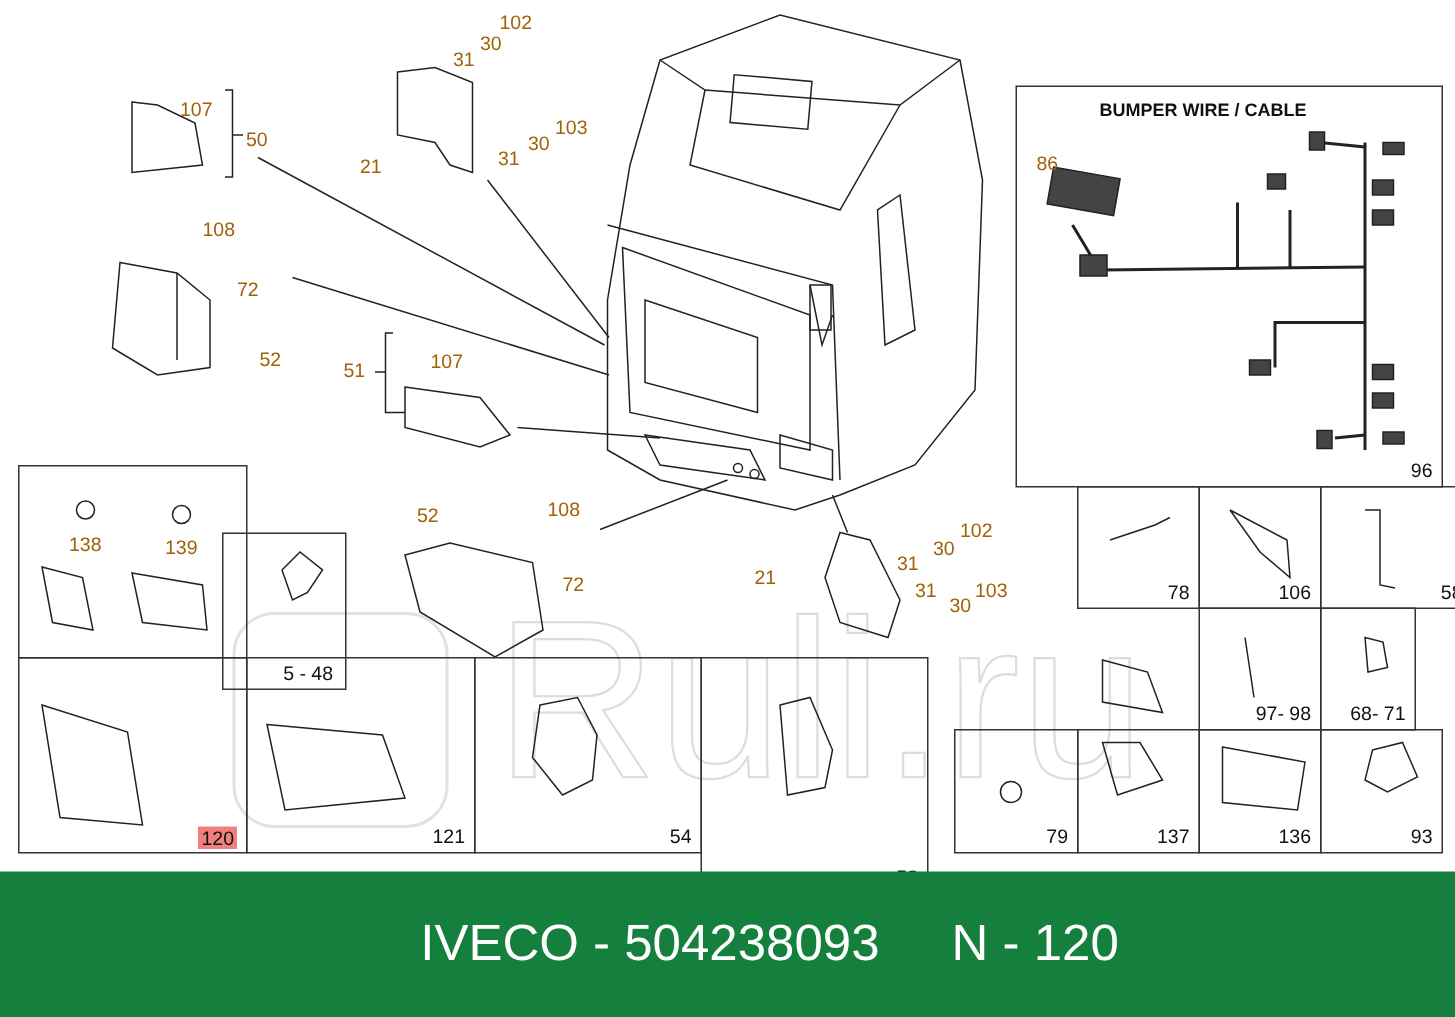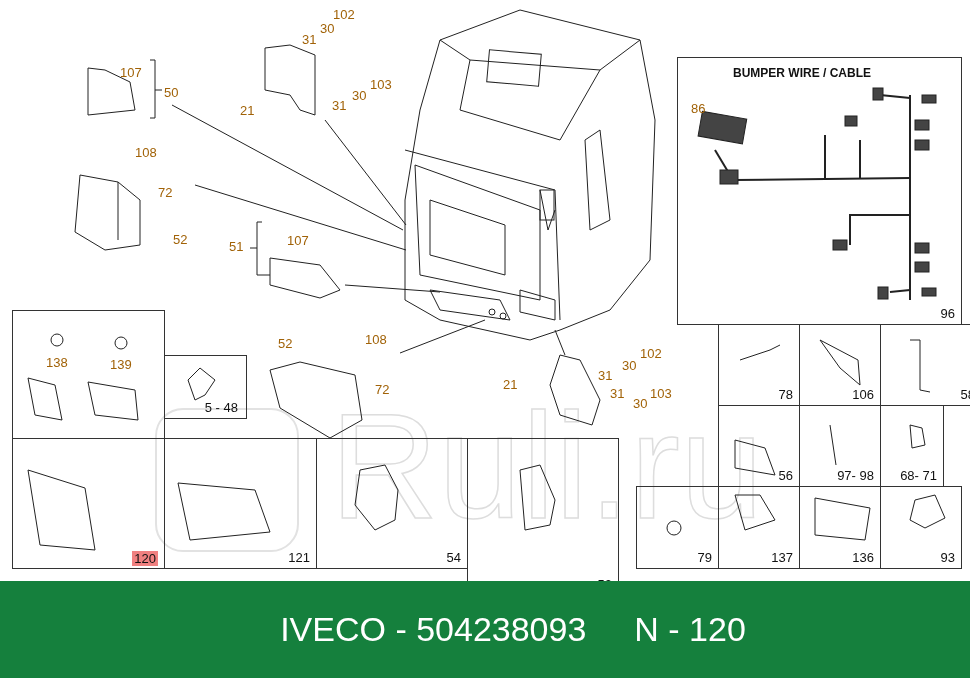--- a/index.html
+++ b/index.html
@@ -147,21 +147,21 @@
     <span class="title">BUMPER WIRE / CABLE</span>
     <span class="lbl" style="left:13px;top:44px">86</span>
     <span class="boxnum">96</span>
   </div>
 
   <div class="box" style="left:12px;top:310px;width:153px;height:129px">
     <span class="lbl" style="left:33px;top:45px">138</span>
     <span class="lbl" style="left:97px;top:47px">139</span>
   </div>
 
-  <div class="box" style="left:164px;top:355px;width:83px;height:64px">
+  <div class="box" style="left:148px;top:355px;width:83px;height:105px">
     <span class="boxnum" style="right:8px">5 - 48</span>
   </div>
 
   <div class="box" style="left:12px;top:438px;width:153px;height:131px">
     <span class="boxnum highlight" style="right:6px;bottom:2px">120</span>
   </div>
   <div class="box" style="left:164px;top:438px;width:153px;height:131px">
     <span class="boxnum">121</span>
   </div>
   <div class="box" style="left:316px;top:438px;width:152px;height:131px">
@@ -172,23 +172,20 @@
   </div>
 
   <div class="box" style="left:718px;top:324px;width:82px;height:82px">
     <span class="boxnum">78</span>
   </div>
   <div class="box" style="left:799px;top:324px;width:82px;height:82px">
     <span class="boxnum">106</span>
   </div>
   <div class="box" style="left:880px;top:324px;width:102px;height:82px">
     <span class="boxnum">58</span>
-  </div>
-  <div class="box" style="left:718px;top:405px;width:82px;height:82px">
-    <span class="boxnum">56</span>
   </div>
   <div class="box" style="left:799px;top:405px;width:82px;height:82px">
     <span class="boxnum">97- 98</span>
   </div>
   <div class="box" style="left:880px;top:405px;width:64px;height:82px">
     <span class="boxnum">68- 71</span>
   </div>
   <div class="box" style="left:636px;top:486px;width:83px;height:83px">
     <span class="boxnum">79</span>
   </div>

